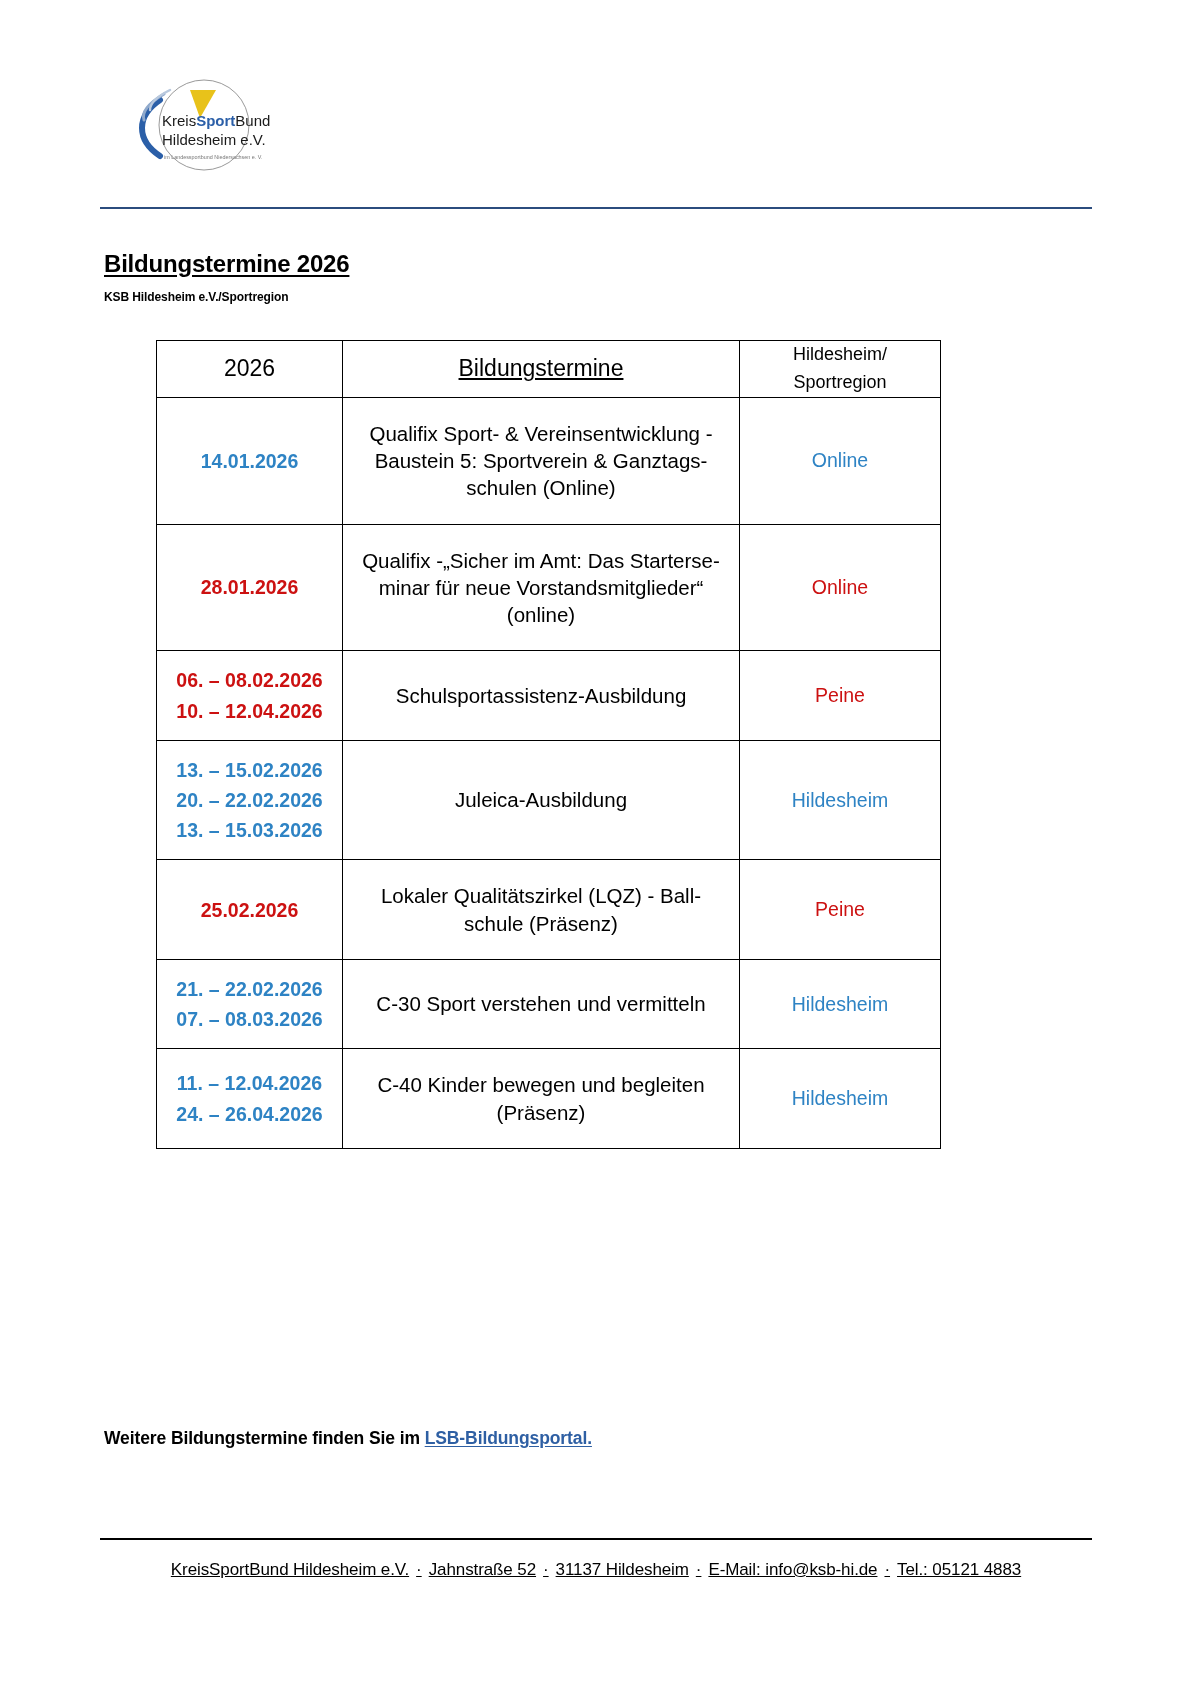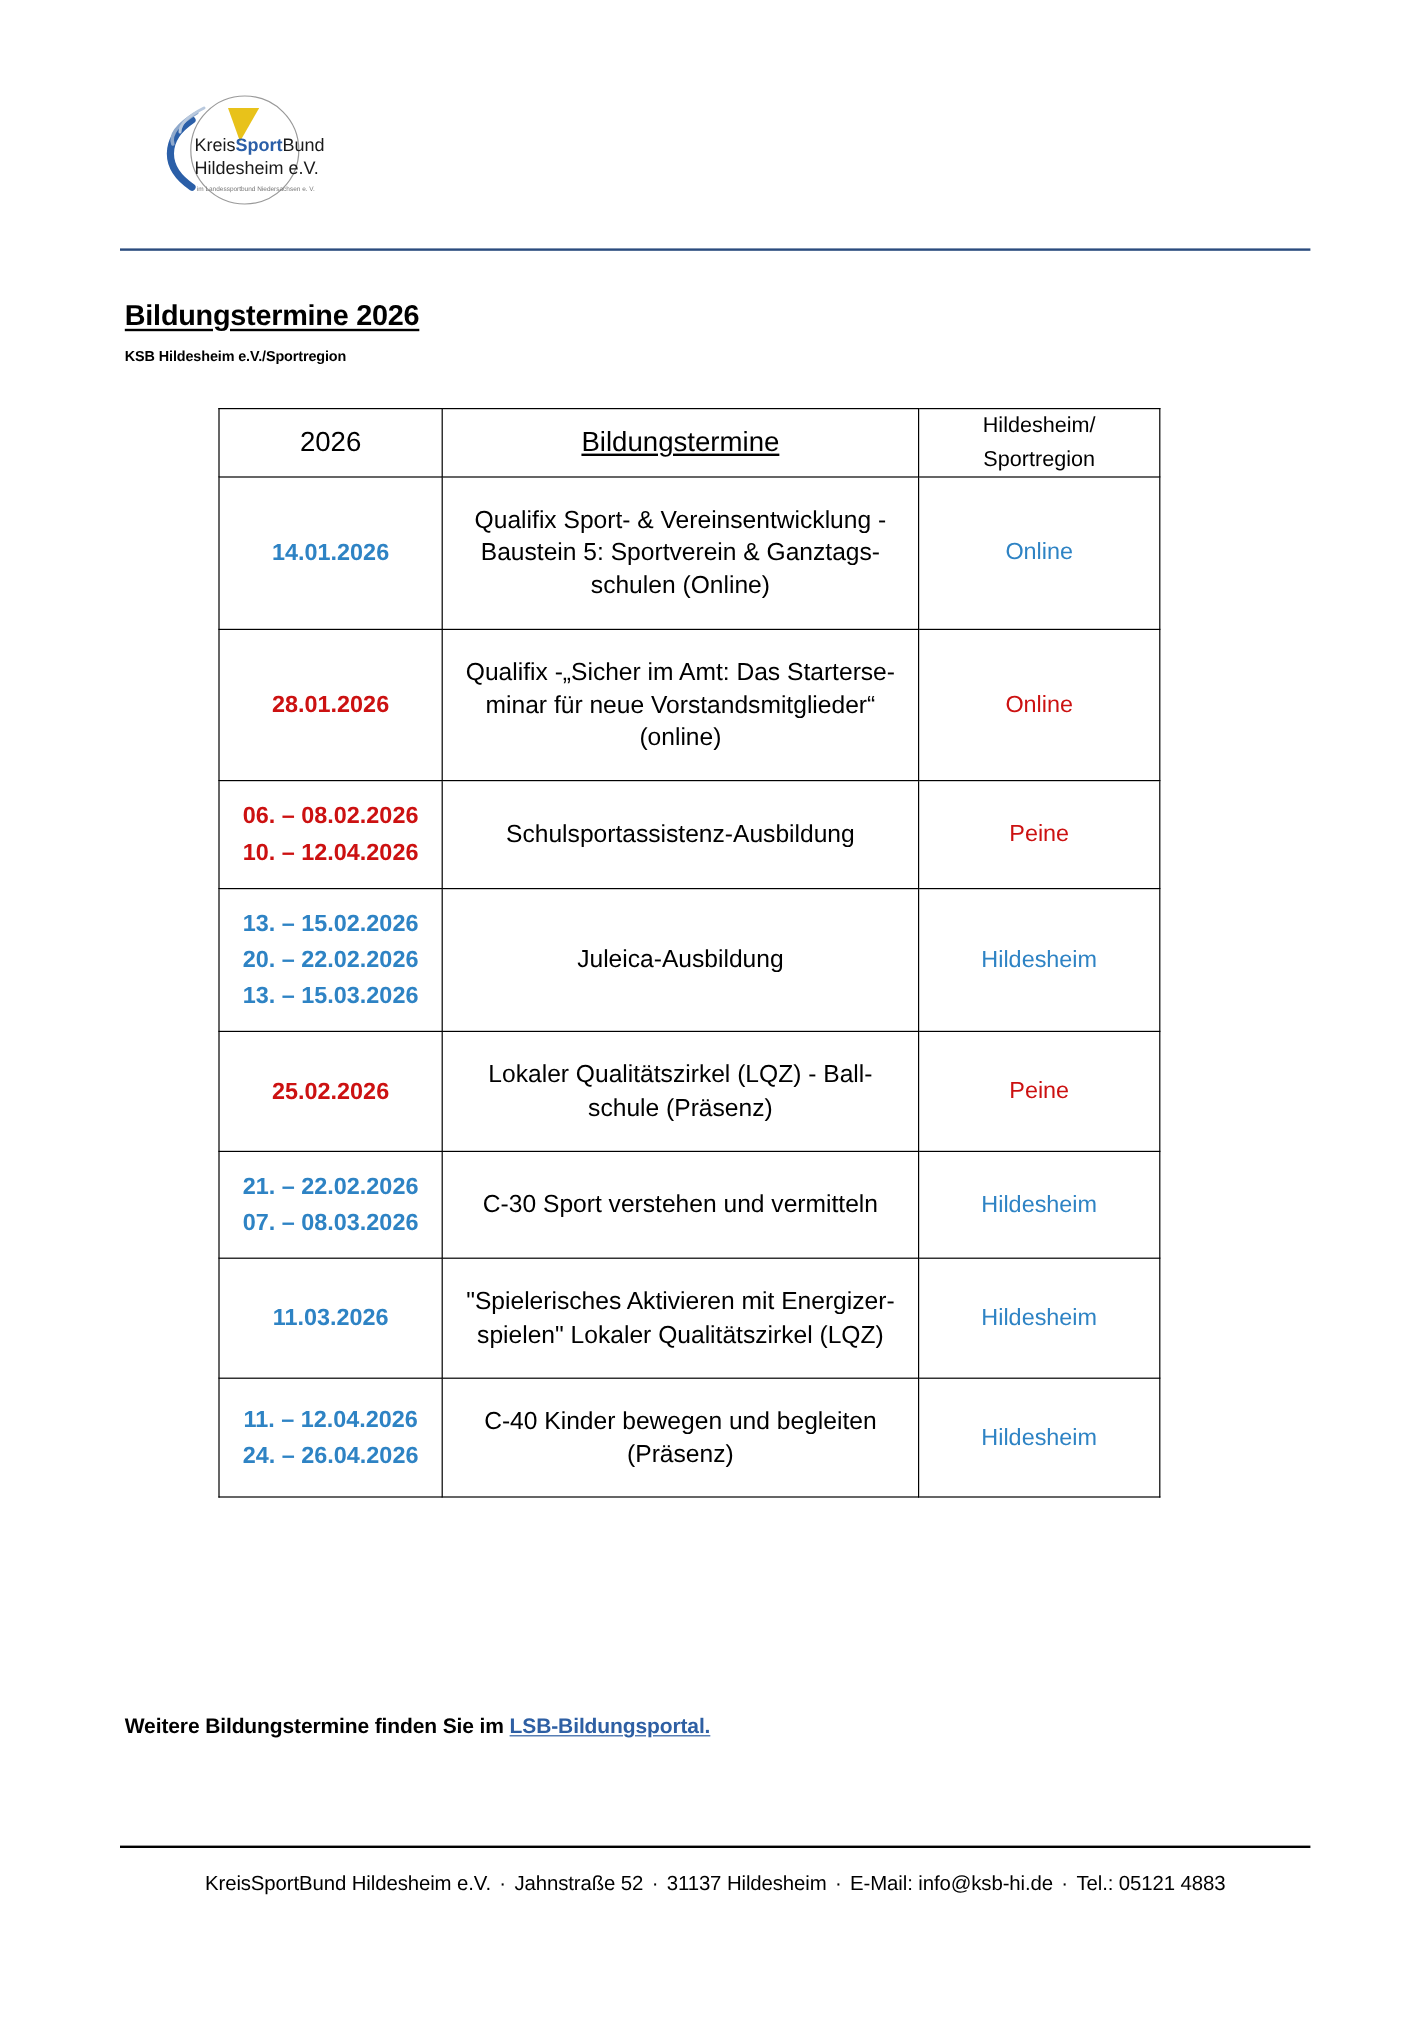--- a/index.html
+++ b/index.html
@@ -94,21 +94,21 @@
     top: 290px;
     font-size: 12px;
     font-weight: bold;
     color: #000;
     letter-spacing: -0.1px;
   }
 
   
   .termine-table {
     position: absolute;
-    left: 182px;
+    left: 156px;
     top: 340px;
     width: 784px;
     border-collapse: collapse;
     table-layout: fixed;
   }
   .termine-table td, .termine-table th {
     border: 1.3px solid #000000;
     padding: 0;
     vertical-align: middle;
     text-align: center;
@@ -192,20 +192,21 @@
   .footer-text {
     position: absolute;
     left: 100px;
     top: 1560px;
     width: 992px;
     text-align: center;
     font-size: 17px;
     color: #000;
     letter-spacing: -0.1px;
     white-space: nowrap;
+    text-decoration: underline;
   }
   .footer-text .sep { padding: 0 7px; }
 </style>
 </head>
 <body>
 
 <div class="page">
 
   <div class="masthead">
 
@@ -307,30 +308,20 @@
             <div>21. – 22.02.2026</div>
             <div>07. – 08.03.2026</div>
           </td>
           <td class="cell-title">
             <div><span class="u">C-30 Sport verstehen und vermitteln</span></div>
           </td>
           <td class="cell-place c-blue">Hildesheim</td>
         </tr>
         <tr>
           <td class="cell-date c-blue">
-            <div>11.03.2026</div>
-          </td>
-          <td class="cell-title">
-            <div><span class="u">"Spielerisches Aktivieren mit Energizer-</span></div>
-            <div><span class="u">spielen" Lokaler Qualitätszirkel (LQZ)</span></div>
-          </td>
-          <td class="cell-place c-blue">Hildesheim</td>
-        </tr>
-        <tr>
-          <td class="cell-date c-blue">
             <div>11. – 12.04.2026</div>
             <div>24. – 26.04.2026</div>
           </td>
           <td class="cell-title">
             <div><span class="u">C-40 Kinder bewegen und begleiten</span></div>
             <div><span class="u">(Präsenz)</span></div>
           </td>
           <td class="cell-place c-blue">Hildesheim</td>
         </tr>
       </tbody>

